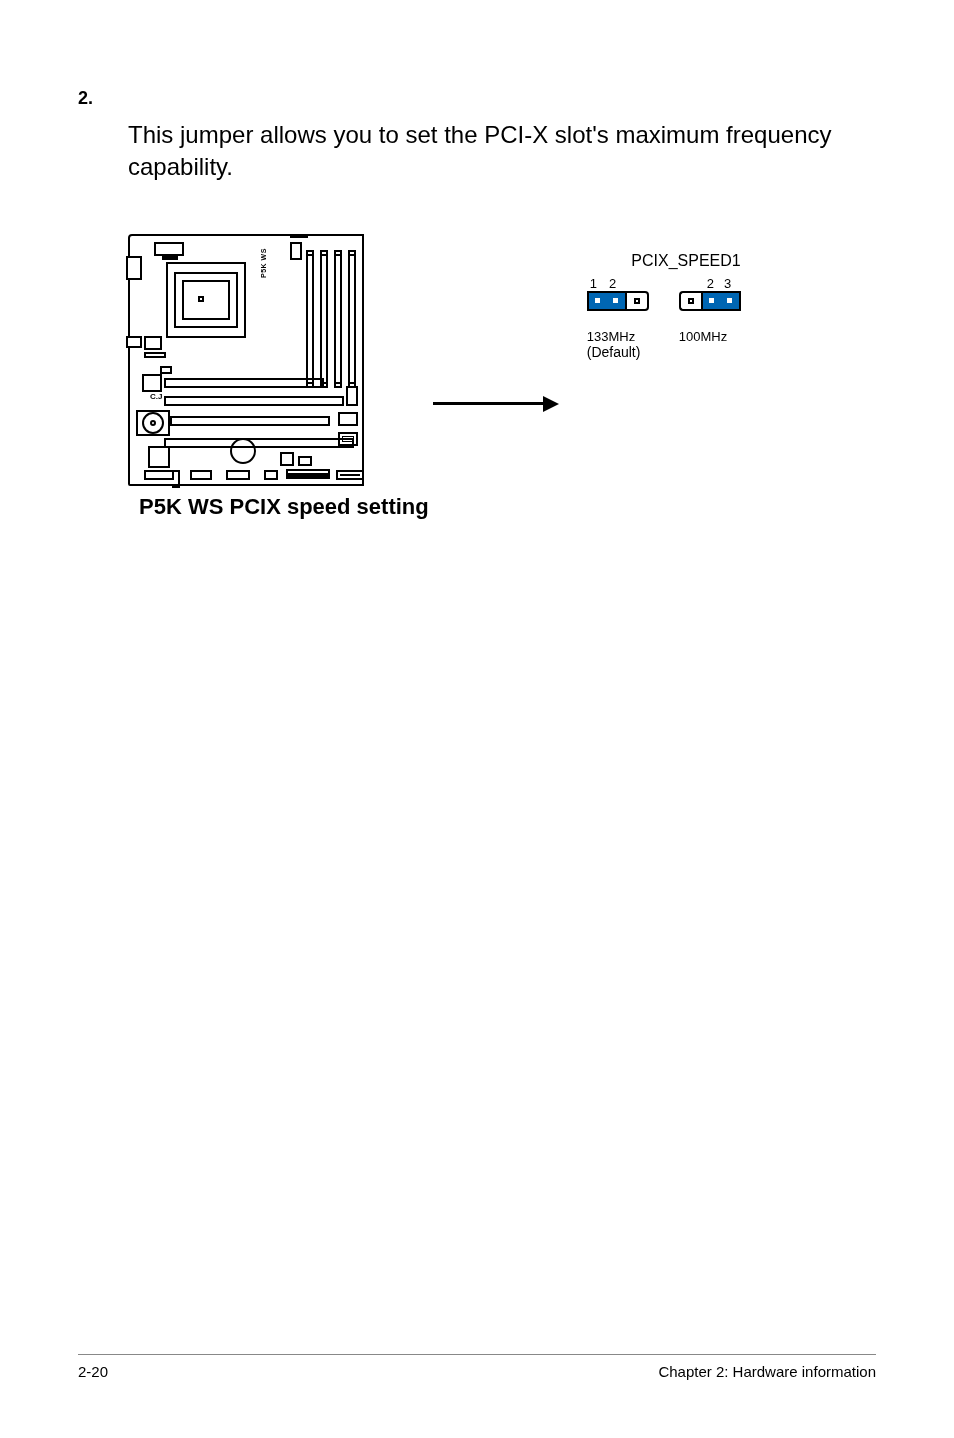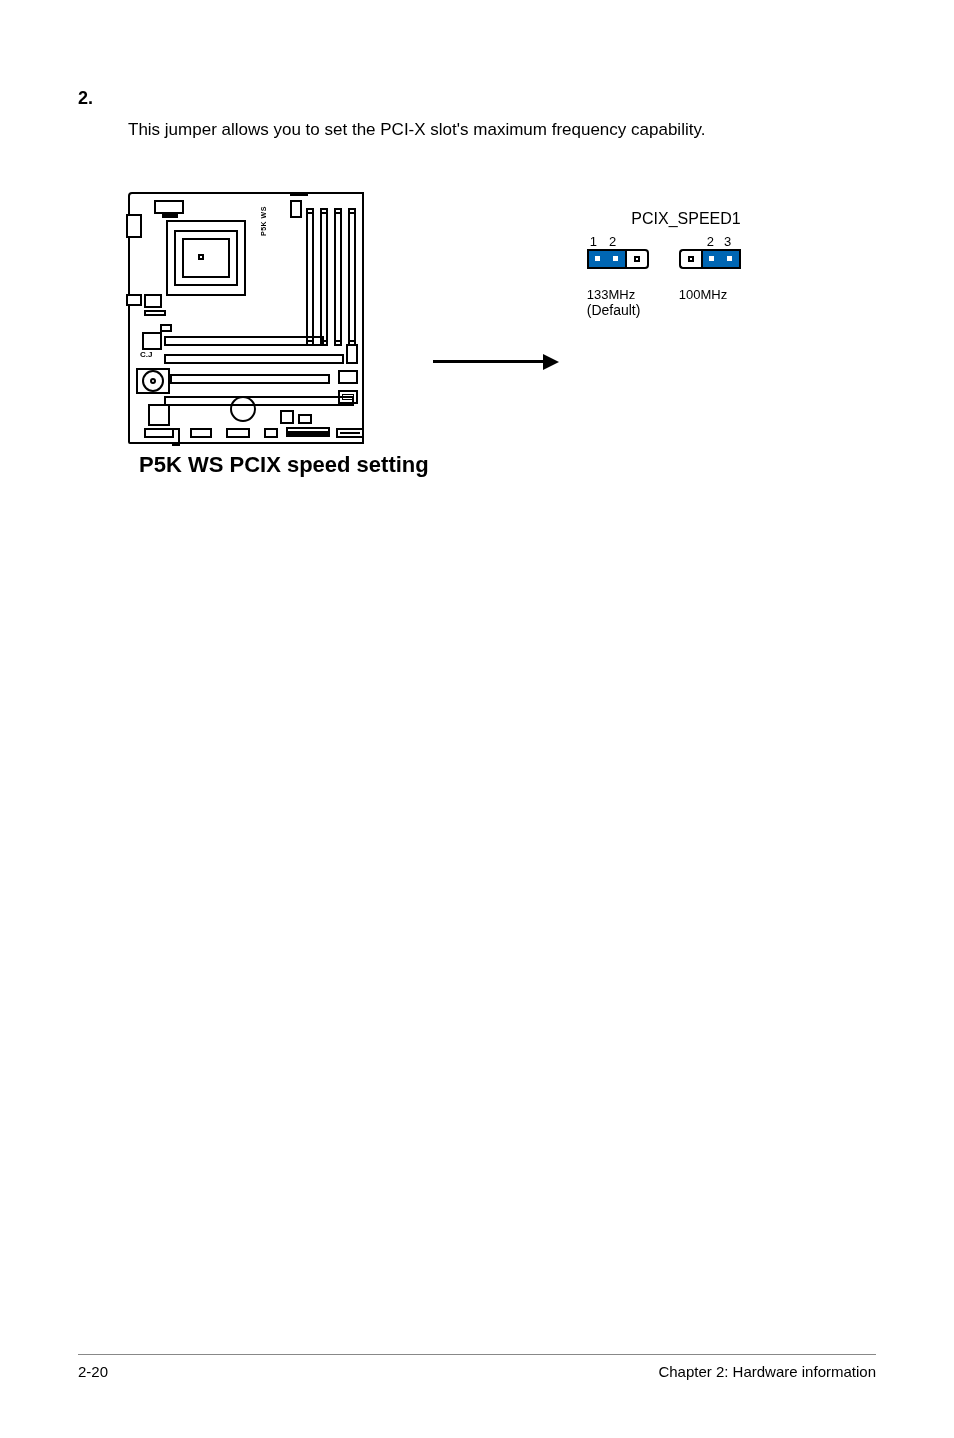--- a/index.html
+++ b/index.html
@@ -23,21 +23,21 @@
     font-size: 18px;
     width: 50px;
     flex-shrink: 0;
   }
   .heading-text {
     font-weight: bold;
     font-size: 18px;
   }
   .body-text {
     margin-left: 50px;
-    font-size: 17px;
+    font-size: 24px;
     line-height: 1.35;
     margin-bottom: 10px;
   }
   .body-text .b { font-weight: bold; }
   .diagram-section {
     margin-top: 50px;
     margin-left: 50px;
     display: flex;
     align-items: center;
   }
@@ -71,21 +71,21 @@
   
   .vlabel { position:absolute; top:42px; left:130px; font-size:7px; transform: rotate(-90deg); transform-origin: left top; letter-spacing:0.5px; font-weight:bold;}
   
   .lport1 { position:absolute; top:20px; left:-4px; width:16px; height:24px; border:2px solid #000; background:#fff; }
   .lport2 { position:absolute; top:100px; left:-4px; width:16px; height:12px; border:2px solid #000; background:#fff;}
   .lport3 { position:absolute; top:100px; left:14px; width:18px; height:14px; border:2px solid #000; }
   .lport3b{ position:absolute; top:116px; left:14px; width:22px; height:6px; border:2px solid #000; }
   .lport4 { position:absolute; top:130px; left:30px; width:12px; height:8px; border:2px solid #000; }
   
   .mid1 { position:absolute; top:138px; left:12px; width:20px; height:18px; border:2px solid #000; }
-  .cj { position:absolute; top:156px; left:10px; font-size:8px; font-weight:bold; }
+  .cj { position:absolute; top:156px; left:20px; font-size:8px; font-weight:bold; }
   
   .slot { position:absolute; left:34px; height:10px; border:2px solid #000; }
   .slot.s1 { top:142px; width:160px; }
   .slot.s2 { top:160px; width:180px; }
   .ch { position:absolute; top:176px; left:12px; width:22px; height:22px; border:2px solid #000; border-radius:50%; }
   .ch::after{content:""; position:absolute; top:6px; left:6px; right:6px; bottom:6px; border:2px solid #000; border-radius:50%;}
   .ch-box{position:absolute; top:174px; left:6px; width:34px; height:26px; border:2px solid #000;}
   .slot.s3 { top:202px; width:190px; }
   .slot.s4 { top:180px; width:160px; left:40px; }
   

